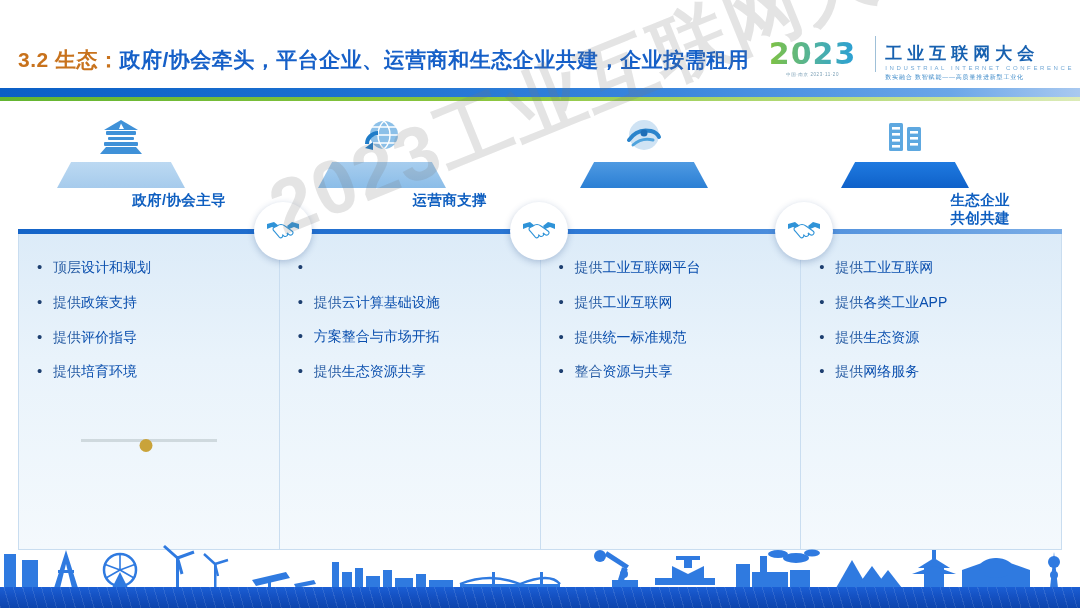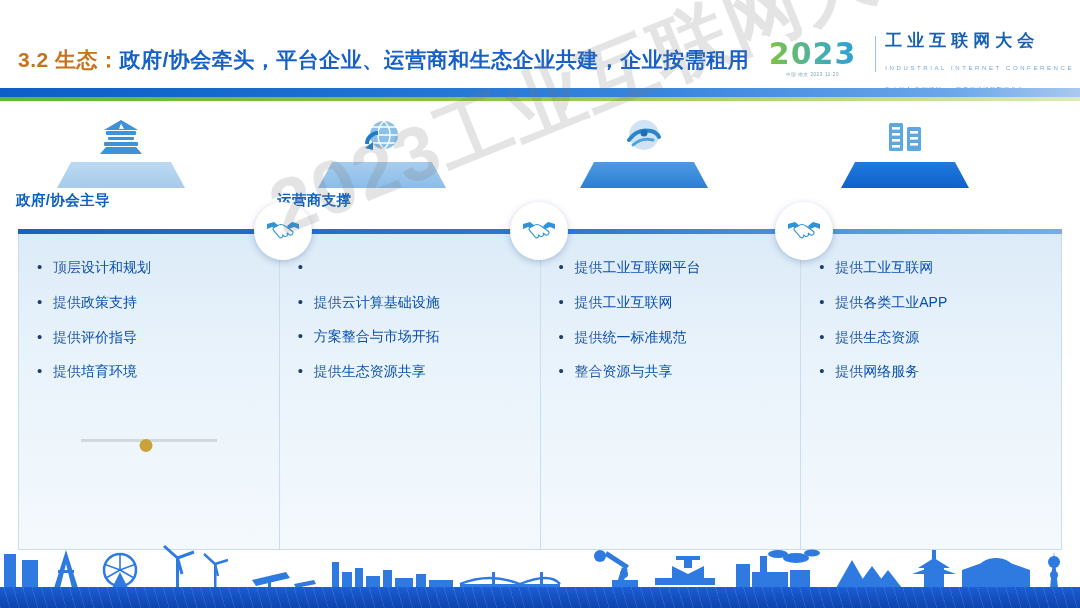--- a/index.html
+++ b/index.html
@@ -24,21 +24,21 @@
   .logo { position: absolute; right: 6px; top: 8px; height: 54px; display: flex; }
   .logo-year { position: relative; text-align: center; padding-right: 10px; }
   .logo-year .yr {
     font-size: 30px; font-weight: 700; letter-spacing: 1px;
     background: linear-gradient(90deg,#7fc242 0%,#4db1a6 55%,#2a9fd6 100%);
     -webkit-background-clip: text; background-clip: text; color: transparent;
     font-family: "DejaVu Sans", sans-serif;
   }
   .logo-year .yr-sub { font-size: 4.5px; color: #7a9fb5; letter-spacing: .6px; margin-top: 1px; }
   .logo-divider { width: 1px; height: 36px; background: #9fc0d8; margin: 0 9px; }
-  .logo-right { display: flex; flex-direction: column; justify-content: center; gap: 13px; }
+  .logo-right { display: flex; flex-direction: column; justify-content: center; }
   .logo-cn { font-size: 17px; font-weight: 700; color: #1761b0; letter-spacing: 5px; line-height: 1.15; }
   .logo-en { font-size: 6px; color: #74a9d6; letter-spacing: 2.6px; margin-top: 2px; }
   .logo-tag { font-size: 6px; color: #3f8bc9; letter-spacing: .8px; margin-top: 2px; }
 
   .rule-blue {
     position: absolute; left: 0; top: 60px; width: 1080px; height: 9px;
     background: linear-gradient(90deg,#0b5fc6 0%,#1a6fd0 30%,#3a86dd 62%,#6ba6e8 88%,#a9c9f0 100%);
   }
   .rule-green {
     position: absolute; left: 0; top: 69px; width: 1080px; height: 4px;
@@ -49,21 +49,21 @@
   .watermark {
     position: absolute; left: 255px; top: 165px;
     font-size: 76px; font-weight: 700; color: rgba(120,120,120,0.20);
     transform: rotate(-22deg); transform-origin: left top;
     white-space: nowrap; pointer-events: none; letter-spacing: 2px;
     z-index: 40;
   }
 
   
   .heads { position: absolute; left: 0; top: 108px; width: 1080px; height: 115px; }
-  .head { position: absolute; width: 210px; text-align: left; }
+  .head { position: absolute; width: 210px; text-align: right; }
   .head-icon { height: 52px; display: flex; align-items: flex-end; justify-content: center; }
   .head-base {
     width: 128px; height: 26px; margin: 2px auto 0;
     clip-path: polygon(11% 0%, 89% 0%, 100% 100%, 0% 100%);
   }
   .head-label {
     margin-top: 4px; font-size: 14.5px; font-weight: 700; color: #0f5fc0;
     line-height: 1.22; letter-spacing: .4px;
   }
 
@@ -247,20 +247,24 @@
         <rect x="10" y="21" width="8" height="2.6"></rect>
                 <rect x="10" y="27" width="8" height="2.6"></rect>
         <rect x="28" y="13" width="8" height="2.6"></rect>
                 <rect x="28" y="19" width="8" height="2.6"></rect>
         <rect x="28" y="25" width="8" height="2.6"></rect>
               </g>
             </g>
           </svg>
         </div>
         <div class="head-base" style="background:linear-gradient(180deg,#1f7ae0 0%,#0f61c9 100%)"></div>
+        <div class="head-label">
+          <div>生态企业</div>
+          <div>共创共建</div>
+        </div>
       </div>
     </div>
 
   <div class="rail"></div>
   <div id="connectors">
       <div class="hs-stem" style="left: 278px; top: 234px;"></div>
       <div class="hs" style="left: 254px; top: 202px;">
         <span><svg width="34" height="24" viewBox="0 0 34 24">
             <g>
       <path d="M1 7 L8 5 L13 9 L11 12 L6 10 L1 12 Z" fill="#2f93d8"></path>

